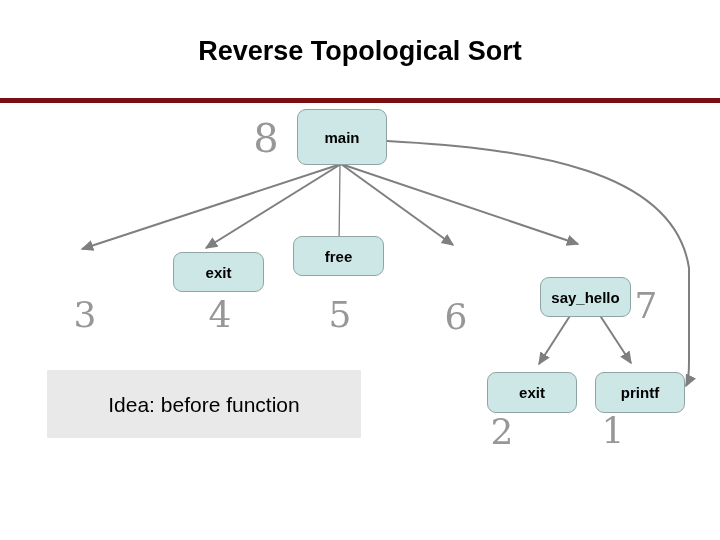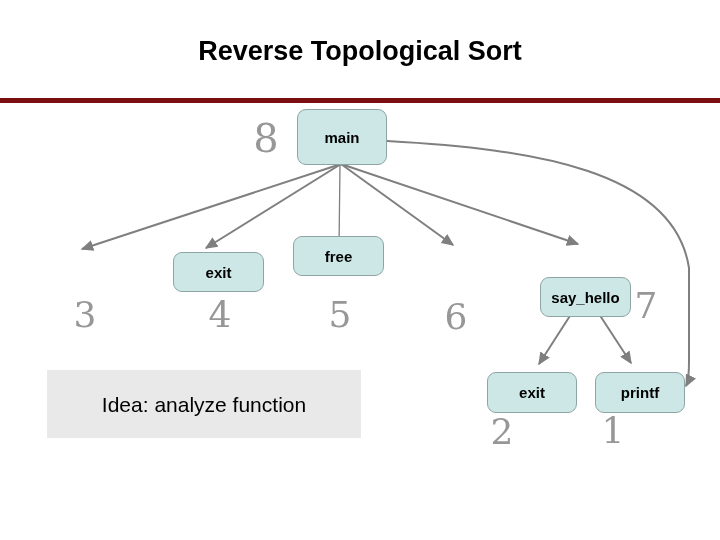--- a/index.html
+++ b/index.html
@@ -88,16 +88,16 @@
   <div class="order big" id="ord-main">8</div>
   <div class="order" id="ord-atoi">3</div>
   <div class="order" id="ord-exit">4</div>
   <div class="order" id="ord-free">5</div>
   <div class="order" id="ord-malloc">6</div>
   <div class="order" id="ord-say_hello">7</div>
   <div class="order" id="ord-fgets">2</div>
   <div class="order" id="ord-printf">1</div>
 
   <div class="note">
-    <div>Idea: analyze function</div>
+    <div>Idea: before function</div>
   </div>
 
 </div>
 
 </body></html>

